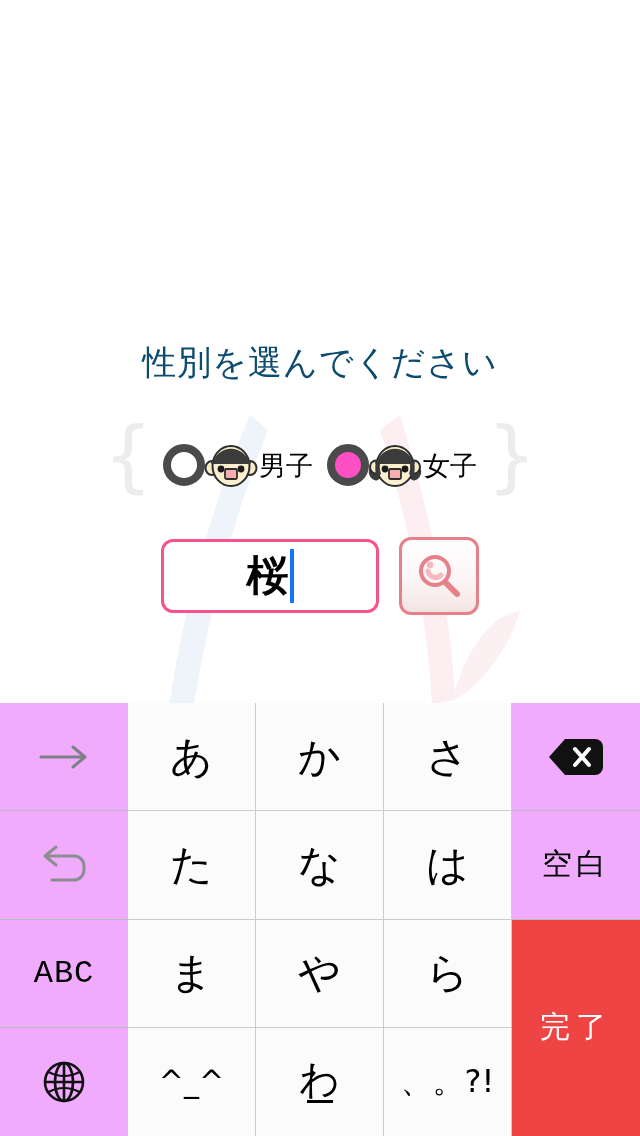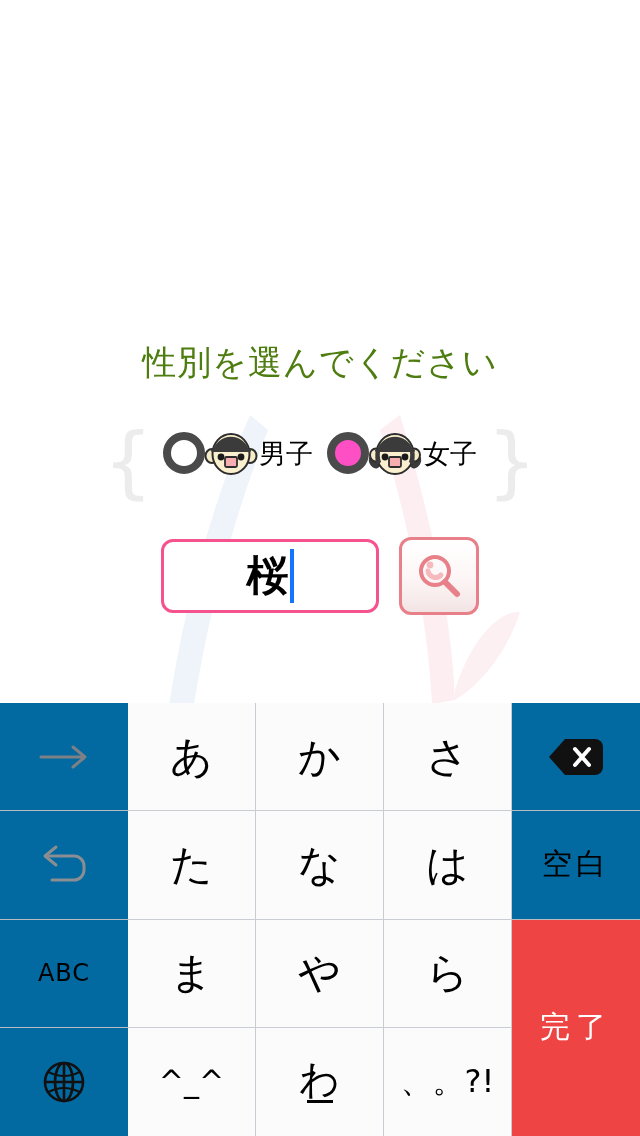--- a/index.html
+++ b/index.html
@@ -35,34 +35,34 @@
   }
 
   .page-title {
     position: absolute;
     top: 340px;
     left: 0;
     width: 640px;
     text-align: center;
     font-size: 34px;
     line-height: 44px;
-    color: #4d7c0f;
+    color: #0c4a6e;
     letter-spacing: 1px;
     white-space: nowrap;
   }
 
   
   .gender-row {
     position: absolute;
     top: 423px;
     left: 0;
     width: 640px;
     height: 72px;
     display: flex;
-    align-items: flex-start;
+    align-items: flex-end;
     justify-content: center;
   }
   .brace {
     font-size: 78px;
     color: #ececec;
     line-height: 1;
     font-family: "DejaVu Sans", "Liberation Sans", sans-serif;
     padding: 0 10px;
     user-select: none;
   }
@@ -179,25 +179,25 @@
     color: #000000;
     user-select: none;
   }
   .key.kana {
     background: #fbfbfb;
     border-right: 1px solid #c9ccd0;
     border-bottom: 1px solid #c9ccd0;
   }
   .key.kana.last-row { border-bottom: none; }
   .key.side {
-    background: #0369a1;
+    background: #f0abfc;
     border-bottom: 1px solid #b9bdc1;
   }
   .key.side.last-row { border-bottom: none; }
-  .key.side.abc { font-size: 24px; letter-spacing: 1px; }
+  .key.side.abc { font-size: 32px; letter-spacing: 1px; font-family: Liberation Mono, monospace; }
   .key.side.space { font-size: 30px; letter-spacing: 4px; }
   .key.done {
     grid-column: 5;
     grid-row: 3 / span 2;
     background: #ef4444;
     color: #ffffff;
     font-size: 30px;
     letter-spacing: 6px;
   }
   .key .small-kana {

